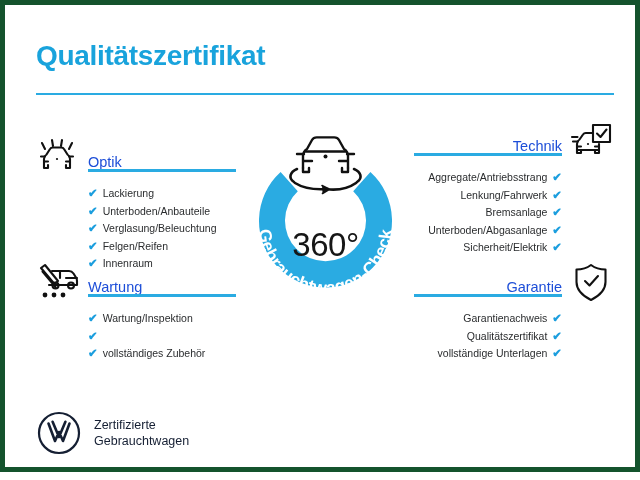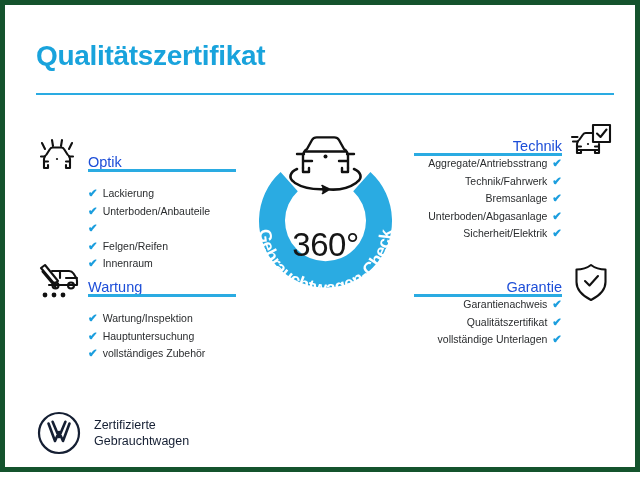--- a/index.html
+++ b/index.html
@@ -84,21 +84,21 @@
   
   .quad.left .quad-title { left: 52px; }
   .quad.left .quad-rule  { left: 52px; right: 0; top: 24px; }
   .quad.left .items      { margin-top: 14px; padding-left: 52px; }
   .quad.left .check      { margin-right: 5px; }
 
   
   .quad.right { text-align: right; }
   .quad.right .quad-title { right: 52px; }
   .quad.right .quad-rule  { left: 0; right: 52px; top: 24px; }
-  .quad.right .items      { padding-right: 52px; }
+  .quad.right .items      { margin-top: 14px; padding-right: 52px; }
   .quad.right .items li   { justify-content: flex-end; }
   .quad.right .check      { margin-left: 5px; }
 
   
   #quad-optik    { left: 31px;  top: 140px; width: 200px; }
   #quad-technik  { left: 409px; top: 124px; width: 200px; }
   #quad-wartung  { left: 31px;  top: 265px; width: 200px; }
   #quad-garantie { left: 409px; top: 265px; width: 200px; }
 
   
@@ -176,20 +176,21 @@
       <li>
           <span class="check">✔</span>
           <span>Lackierung</span>
         </li>
       <li>
           <span class="check">✔</span>
           <span>Unterboden/Anbauteile</span>
         </li>
       <li>
           <span class="check">✔</span>
+          <span>Verglasung/Beleuchtung</span>
         </li>
       <li>
           <span class="check">✔</span>
           <span>Felgen/Reifen</span>
         </li>
       <li>
           <span class="check">✔</span>
           <span>Innenraum</span>
         </li>
     </ul>
@@ -212,21 +213,21 @@
     <div class="quad-head">
       <div class="quad-title">Technik</div>
       <div class="quad-rule"></div>
     </div>
     <ul class="items">
       <li>
           <span>Aggregate/Antriebsstrang</span>
           <span class="check">✔</span>
         </li>
       <li>
-          <span>Technik/Fahrwerk</span>
+          <span>Lenkung/Fahrwerk</span>
           <span class="check">✔</span>
         </li>
       <li>
           <span>Bremsanlage</span>
           <span class="check">✔</span>
         </li>
       <li>
           <span>Unterboden/Abgasanlage</span>
           <span class="check">✔</span>
         </li>
@@ -255,21 +256,20 @@
       <div class="quad-title">Wartung</div>
       <div class="quad-rule"></div>
     </div>
     <ul class="items">
       <li>
           <span class="check">✔</span>
           <span>Wartung/Inspektion</span>
         </li>
       <li>
           <span class="check">✔</span>
-          <span>Hauptuntersuchung</span>
         </li>
       <li>
           <span class="check">✔</span>
           <span>vollständiges Zubehör</span>
         </li>
     </ul>
   </div>
 
   <div class="quad right" id="quad-garantie">
     <span class="quad-icon">

